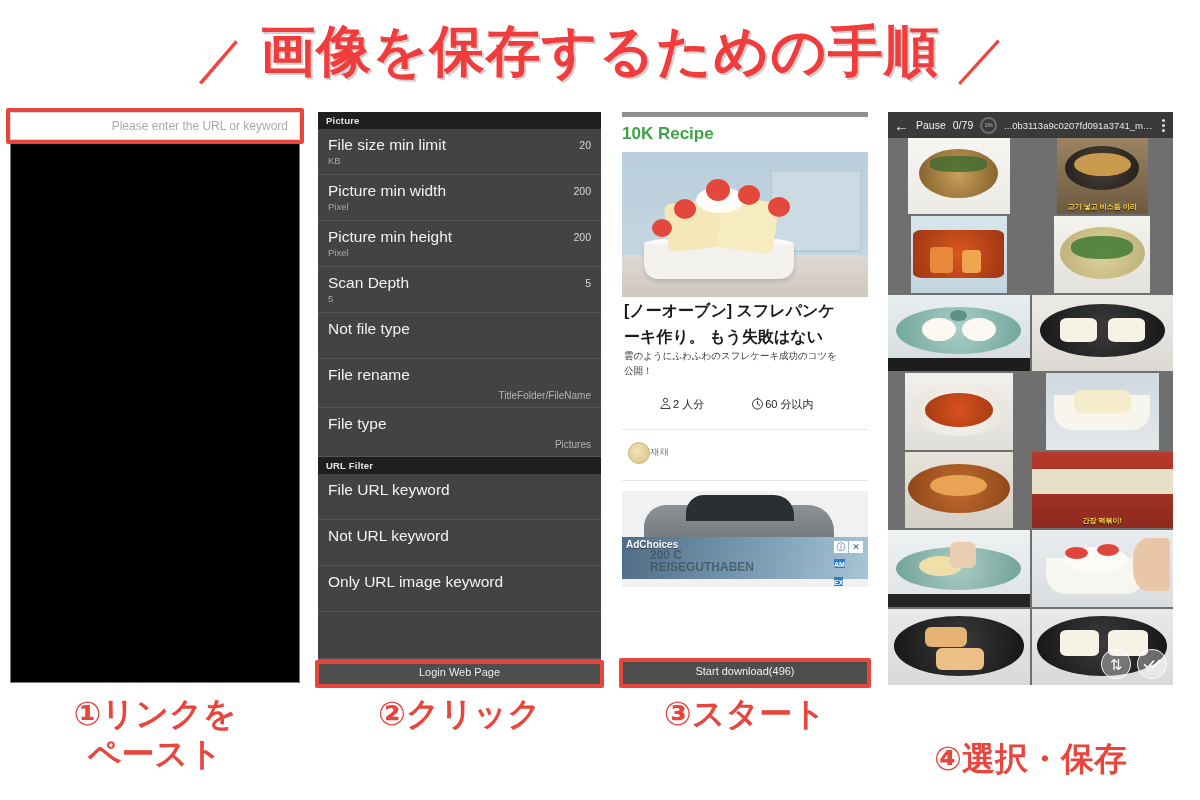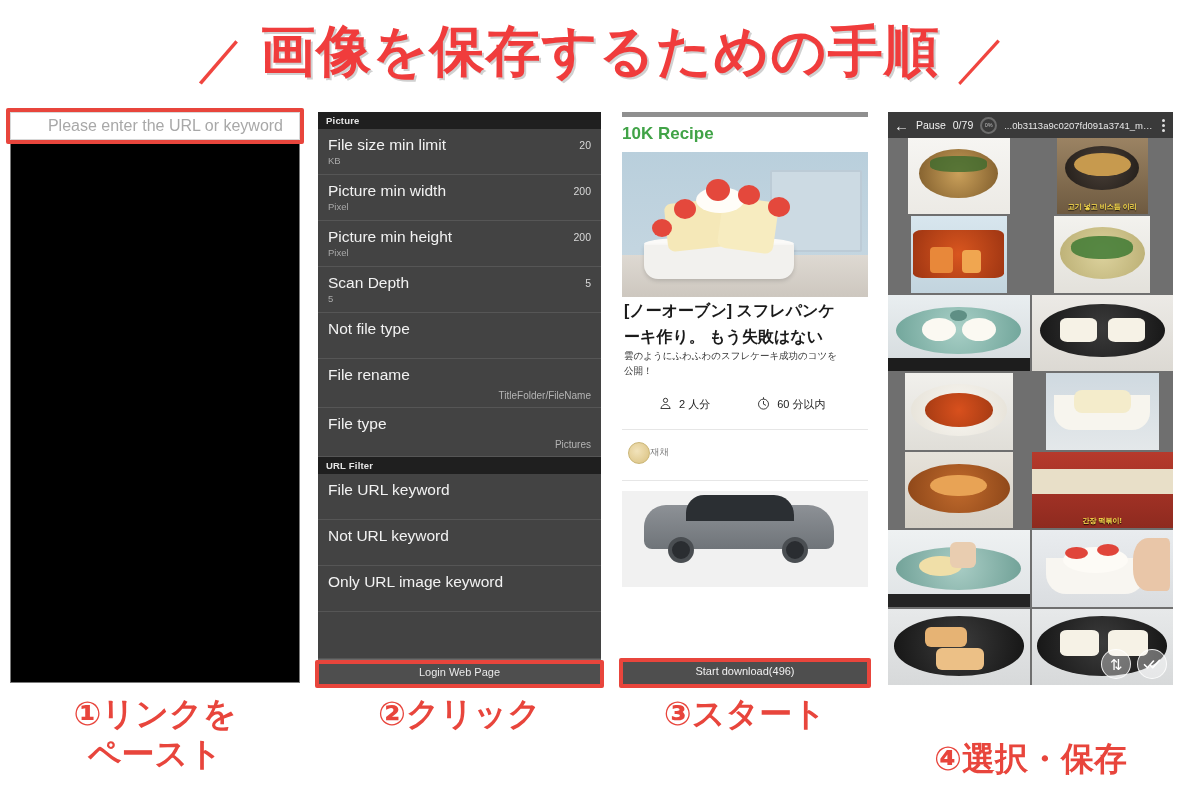--- a/index.html
+++ b/index.html
@@ -46,21 +46,21 @@
     pointer-events: none;
   }
 
   
   .p1-urlbar {
     position: absolute; top: 0; left: 0; width: 290px; height: 28px;
     background: #ffffff; border: 1px solid #d8d8d8;
     display: flex; align-items: center; justify-content: flex-end;
   }
   .p1-urlbar .ph {
-    color: #a8a8a8; font-size: 16px; padding-right: 16px; white-space: nowrap;
+    color: #a8a8a8; font-size: 12px; padding-right: 11px; white-space: nowrap;
   }
   .p1-body {
     position: absolute; top: 30px; left: 0; width: 290px; height: 541px;
     background: #000000; border: 1px solid #7a7a7a;
   }
 
   
   .p2-wrap {
     position: absolute; top: 0; left: 0; width: 283px; height: 573px;
     background: #434343; overflow: hidden;
@@ -136,21 +136,21 @@
     white-space: nowrap;
   }
   .p3-desc {
     font-size: 9.5px; color: #333; line-height: 1.35; padding: 2px 0 0 2px; flex: none;
   }
   .p3-meta {
     display: flex; align-items: center; gap: 46px;
     padding: 18px 0 16px 36px; flex: none;
     border-bottom: 1px solid #e6e6e6;
   }
-  .p3-meta .item { display: flex; align-items: center; gap: 6px; font-size: 11px; color: #222; }
+  .p3-meta .item { display: flex; align-items: center; font-size: 11px; color: #222; }
   .p3-author { display: flex; align-items: center; gap: 0; padding: 12px 0 10px 6px; flex: none; }
   .p3-author .avatar {
     width: 22px; height: 22px; border-radius: 50%;
     background: radial-gradient(circle at 40% 40%, #f2e3bb, #d9c07e);
     border: 1px solid #cbb677;
   }
   .p3-author .name { font-size: 9.5px; color: #7a7a7a; }
   .p3-divider { height: 1px; background: #e6e6e6; margin: 6px 0 0 0; flex: none; }
 
   .p3-ad { position: relative; height: 96px; margin-top: 10px; flex: none; overflow: hidden;
@@ -373,20 +373,37 @@
         <span class="avatar"></span>
         <span class="name">재채</span>
       </div>
       <div class="p3-divider"></div>
 
       <div class="p3-ad">
         <div class="car-body"></div>
         <div class="car-roof"></div>
         <div class="wheel l"></div>
         <div class="wheel r"></div>
+        <div class="banner">
+          <span class="adchoices">AdChoices</span>
+          <span class="adtext">
+            <span>200 C</span><br>
+            <span>REISEGUTHABEN</span>
+          </span>
+          <span class="amex">
+            <span class="icons">
+              <div>ⓘ</div>
+              <div>✕</div>
+            </span>
+            <span class="sq">
+              <span>AM</span><br>
+              <span>EX</span>
+            </span>
+          </span>
+        </div>
       </div>
 
       <div class="p3-btn-wrap">
         <div class="p3-btn">Start download(496)</div>
       </div>
     </div>
     <div class="redbox" style="left:-3px; bottom:-3px; width:252px; height:30px;"></div>
   </div>
 
   <div class="panel" id="panel4">

